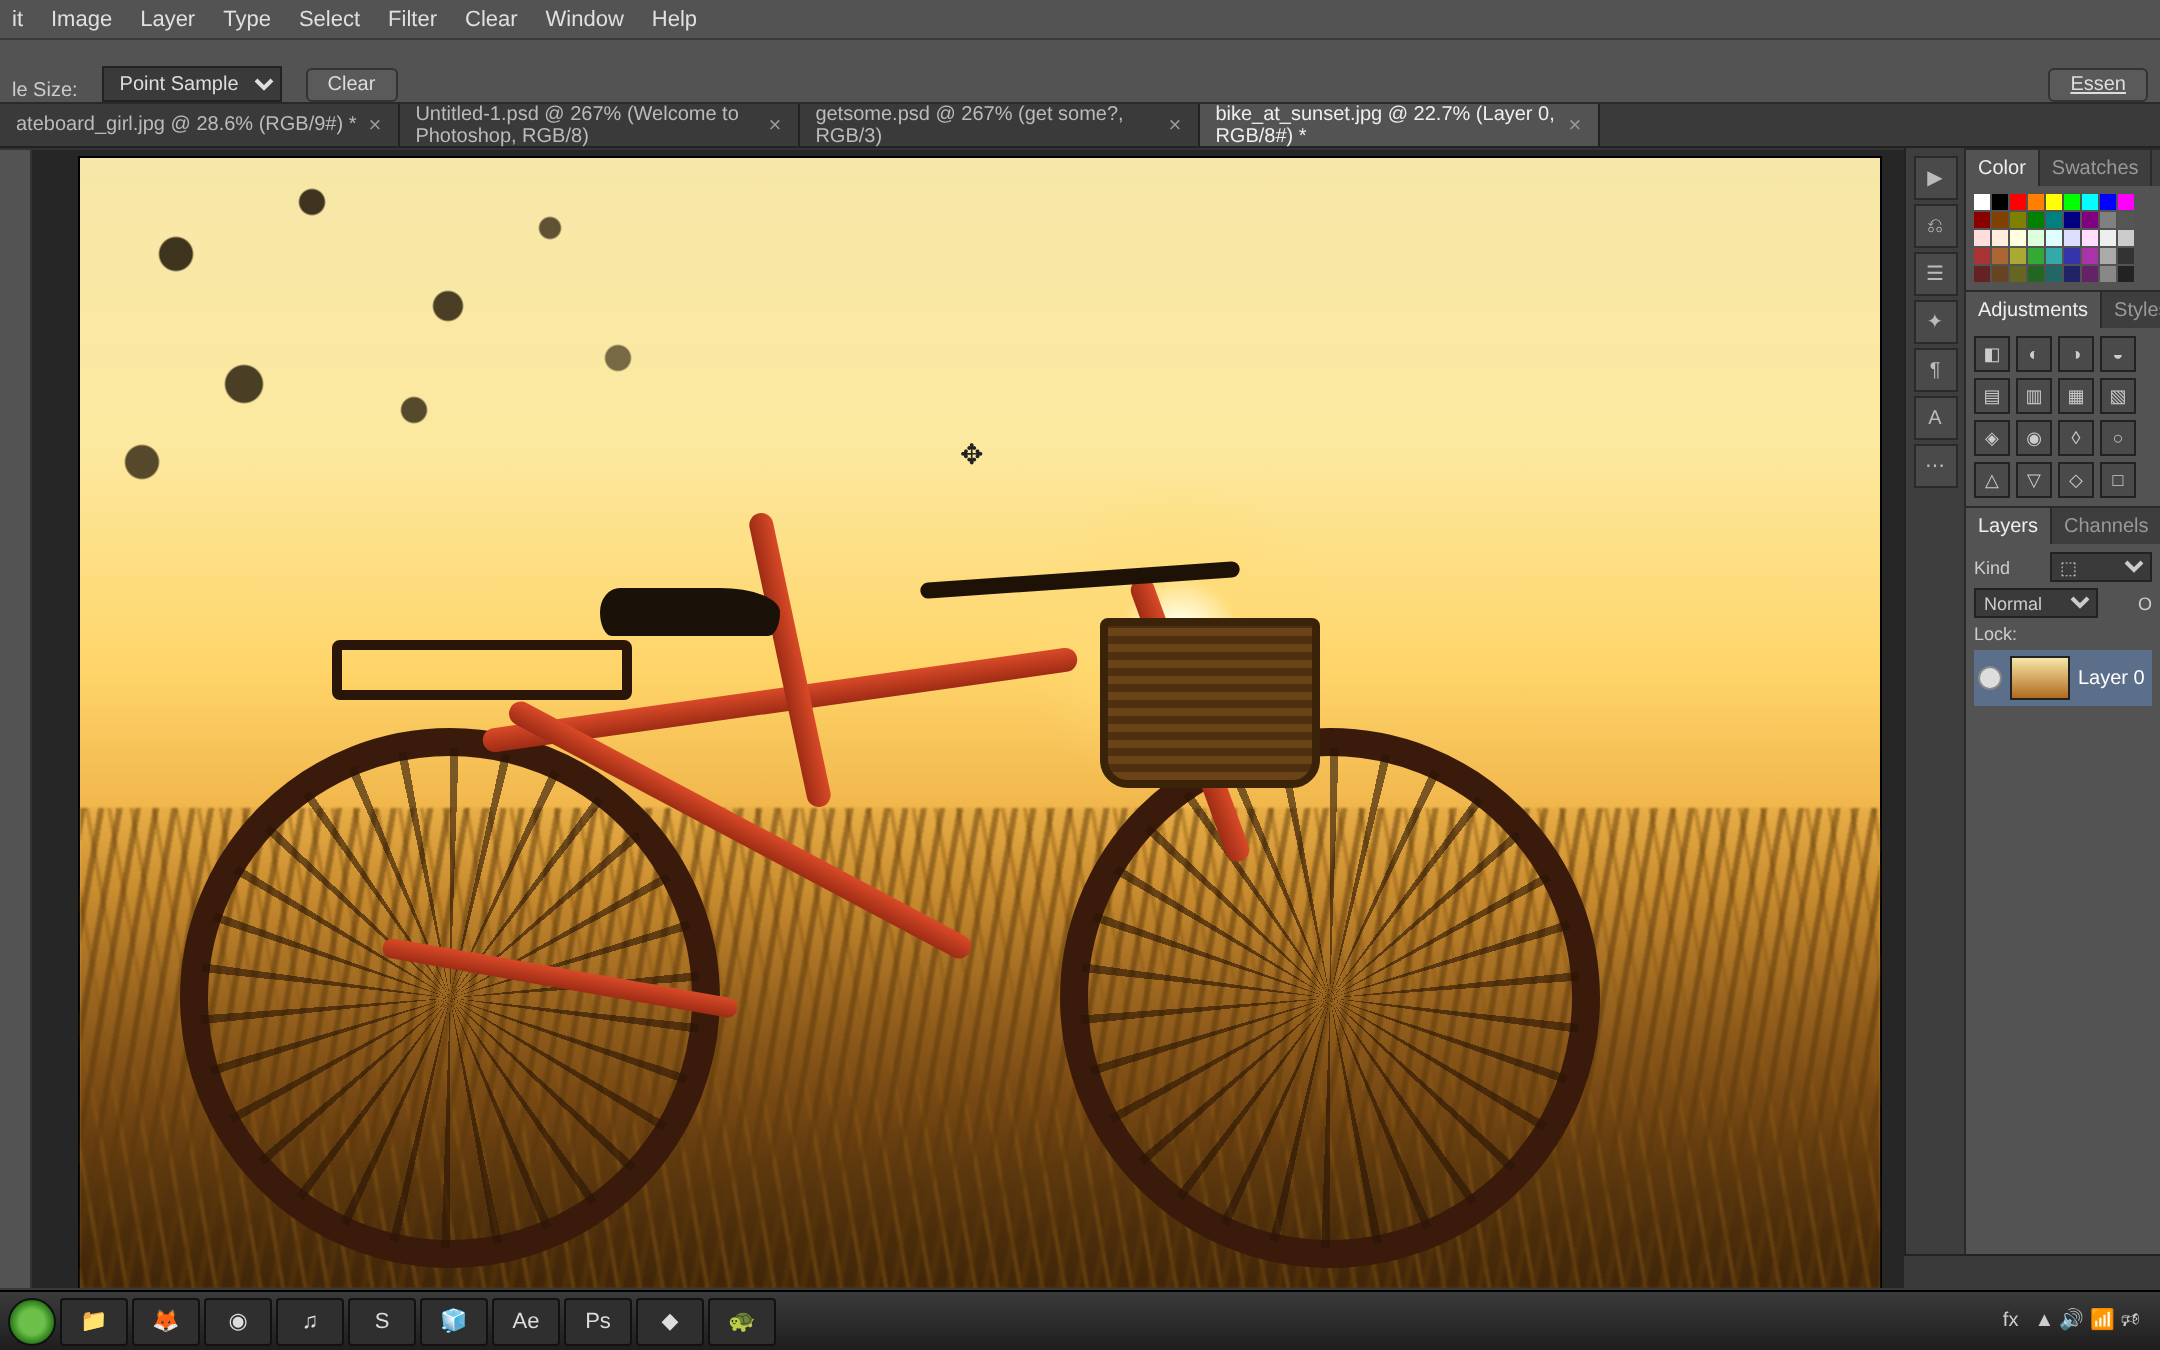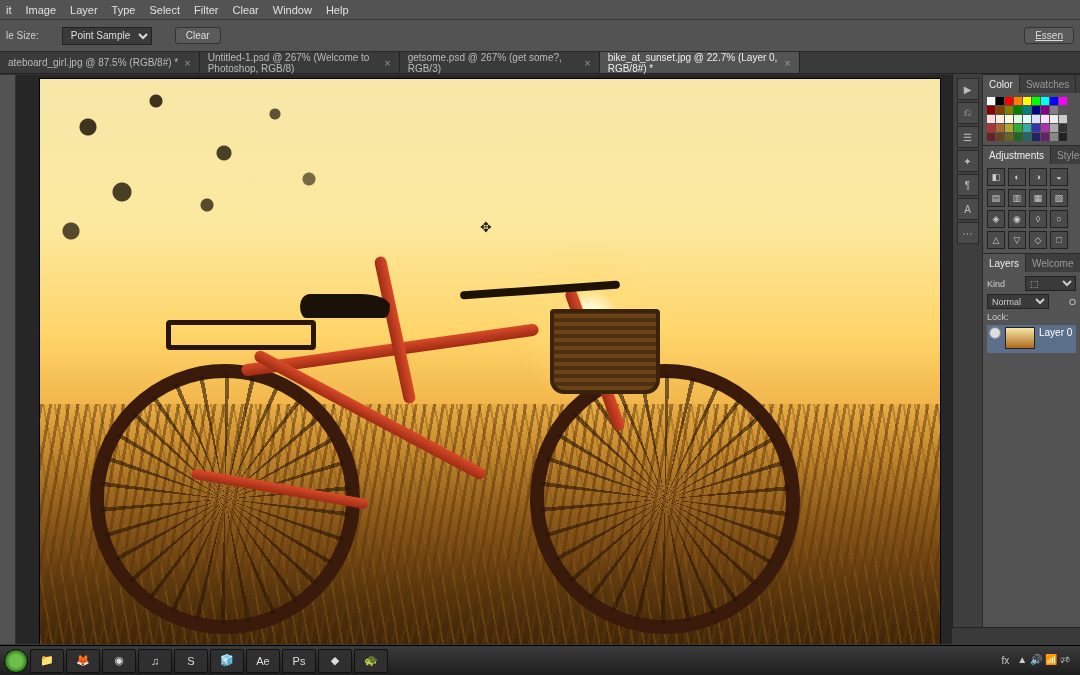--- a/index.html
+++ b/index.html
@@ -3,21 +3,21 @@
 <meta charset="utf-8">
 <style>
 * { margin: 0; padding: 0; box-sizing: border-box; font-family: "Segoe UI", Tahoma, sans-serif; }
 body { width: 1080px; height: 675px; background: #535353; overflow: hidden; color: #ccc; font-size: 11px; position: relative; }
 
 
 .menubar { height: 20px; background: #535353; display: flex; align-items: center; padding: 0 6px; gap: 14px; border-bottom: 1px solid #3a3a3a; }
 .menubar span { color: #e0e0e0; cursor: default; }
 
 
-.optionsbar { height: 32px; background: #535353; display: flex; align-items: center; padding: 0 6px; gap: 23px; border-bottom: 1px solid #2a2a2a; }
+.optionsbar { height: 32px; background: #535353; display: flex; align-items: flex-end; padding: 0 6px; gap: 12px; border-bottom: 1px solid #2a2a2a; }
 .optionsbar .label { color: #ccc; font-size: 10px; }
 .optionsbar select { background: #3a3a3a; color: #ddd; border: 1px solid #222; font-size: 10px; height: 18px; padding: 0 4px; }
 .optionsbar button { background: #5a5a5a; color: #ddd; border: 1px solid #333; font-size: 10px; padding: 2px 10px; border-radius: 3px; }
 .workspace-btn { margin-left: auto; background: #444; color: #ddd; border: 1px solid #222; font-size: 10px; padding: 2px 6px; text-decoration: underline; }
 
 
 .doctabs { height: 22px; background: #3a3a3a; display: flex; align-items: stretch; border-bottom: 1px solid #222; }
 .doctab { display: flex; align-items: center; padding: 0 8px; gap: 6px; font-size: 10px; color: #bbb; border-right: 1px solid #222; background: #3a3a3a; max-width: 200px; }
 .doctab.active { background: #535353; color: #eee; }
 .doctab .close { color: #999; font-size: 11px; }
@@ -85,21 +85,21 @@
 .swatch-grid { display: grid; grid-template-columns: repeat(9, 8px); gap: 1px; }
 .swatch-grid div { width: 8px; height: 8px; }
 
 
 .adj-grid { display: grid; grid-template-columns: repeat(4, 18px); gap: 3px; }
 .adj-grid div { width: 18px; height: 18px; background: #4a4a4a; border: 1px solid #222; font-size:9px; display:flex; align-items:center; justify-content:center; }
 
 
 .layers-opts { display:flex; gap:20px; align-items:center; font-size:9px; margin-bottom:3px; }
 .layers-opts select { background:#3a3a3a; color:#ccc; border:1px solid #222; font-size:9px; flex:1; height:15px; }
-.layer-row { display:flex; align-items:flex-start; gap:4px; background:#5b6e8a; padding:2px; height:28px; }
+.layer-row { display:flex; align-items:center; gap:4px; background:#5b6e8a; padding:2px; height:28px; }
 .layer-eye { width:12px; height:12px; border:1px solid #888; border-radius:50%; background:#ddd; }
 .layer-thumb { width:30px; height:22px; background: linear-gradient(180deg,#f7e7a8,#b06a1e); border:1px solid #222; }
 .layer-name { font-size:10px; color:#fff; }
 
 
 .statusbar { height: 18px; background: #3a3a3a; display: flex; align-items: center; padding: 0 6px; gap: 10px; font-size: 10px; color: #bbb; border-top:1px solid #222; }
 .statusbar .arrow { color:#888; }
 
 
 .taskbar { height: 30px; background: linear-gradient(180deg,#3b3b3b,#1e1e1e); display: flex; align-items: center; padding: 0 4px; gap: 2px; border-top: 1px solid #000; }
@@ -127,21 +127,21 @@
 
 <div class="optionsbar">
   <span class="label">le Size:</span>
   <select><option>Point Sample</option></select>
   <button>Clear</button>
   <button class="workspace-btn">Essen</button>
 </div>
 
 <div class="doctabs">
   <div class="doctab">
-      <span>ateboard_girl.jpg @ 87.5% (RGB/8#) *</span>
+      <span>ateboard_girl.jpg @ 28.6% (RGB/9#) *</span>
       <span class="close">×</span>
     </div>
   <div class="doctab">
       <span>Untitled-1.psd @ 267% (Welcome to Photoshop, RGB/8)</span>
       <span class="close">×</span>
     </div>
   <div class="doctab">
       <span>getsome.psd @ 267% (get some?, RGB/3)</span>
       <span class="close">×</span>
     </div>
@@ -273,21 +273,21 @@
               <div>▽</div>
               <div>◇</div>
               <div>□</div>
             </div>
           </div>
       </div>
 
       <div class="panel flex1">
         <div class="panel-tabs">
           <div class="panel-tab active">Layers</div>
-          <div class="panel-tab">Welcome</div>
+          <div class="panel-tab">Channels</div>
 
         </div>
         <div class="panel-body">
           <div class="layers-opts">
             <span>Kind</span>
             <select><option>⬚</option></select>
           </div>
           <div class="layers-opts">
             <select><option>Normal</option></select>
             <span>O</span>

